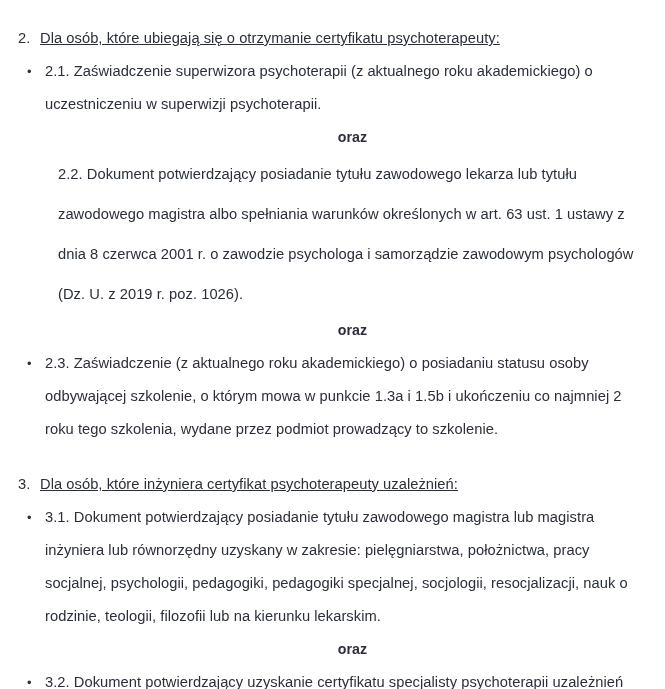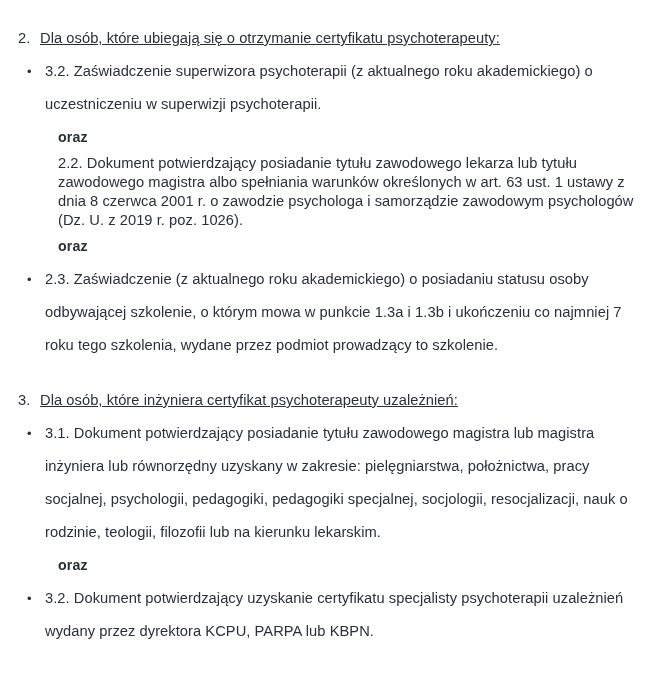--- a/index.html
+++ b/index.html
@@ -64,50 +64,51 @@
   }
   .bullet-item .body {
     flex: 1 1 auto;
     max-width: 608px;
   }
   
   .plain-item {
     margin-left: 40px;
     max-width: 608px;
     font-size: 14.7px;
-    line-height: 19px;
+    line-height: 40px;
     letter-spacing: 0.05px;
   }
   .conjunction {
     margin-left: 40px;
     font-size: 14.2px;
     line-height: 33px;
     font-weight: 700;
     letter-spacing: 0.1px;
+    text-align: center;
   }
 </style>
 </head>
 <body style="background: rgb(255, 255, 255); color: rgb(42, 47, 58);">
 
 <div class="doc" id="doc-root">
     <div class="section">
       <div class="numbered">
         <span class="marker">2.</span>
         <span class="heading-text">Dla osób, które ubiegają się o otrzymanie certyfikatu psychoterapeuty:</span>
       </div>
       <div class="bullet-item">
         <span class="bullet">•</span>
-        <span class="body">3.2. Zaświadczenie superwizora psychoterapii (z aktualnego roku akademickiego) o uczestniczeniu w superwizji psychoterapii.</span>
+        <span class="body">2.1. Zaświadczenie superwizora psychoterapii (z aktualnego roku akademickiego) o uczestniczeniu w superwizji psychoterapii.</span>
       </div>
       <div class="conjunction">oraz</div>
       <div class="plain-item">2.2. Dokument potwierdzający posiadanie tytułu zawodowego lekarza lub tytułu zawodowego magistra albo spełniania warunków określonych w art. 63 ust. 1 ustawy z dnia 8 czerwca 2001 r. o zawodzie psychologa i samorządzie zawodowym psychologów (Dz. U. z 2019 r. poz. 1026).</div>
       <div class="conjunction">oraz</div>
       <div class="bullet-item">
         <span class="bullet">•</span>
-        <span class="body">2.3. Zaświadczenie (z aktualnego roku akademickiego) o posiadaniu statusu osoby odbywającej szkolenie, o którym mowa w punkcie 1.3a i 1.3b i ukończeniu co najmniej 7 roku tego szkolenia, wydane przez podmiot prowadzący to szkolenie.</span>
+        <span class="body">2.3. Zaświadczenie (z aktualnego roku akademickiego) o posiadaniu statusu osoby odbywającej szkolenie, o którym mowa w punkcie 1.3a i 1.5b i ukończeniu co najmniej 2 roku tego szkolenia, wydane przez podmiot prowadzący to szkolenie.</span>
       </div>
     </div>
     <div class="section">
       <div class="numbered">
         <span class="marker">3.</span>
         <span class="heading-text">Dla osób, które inżyniera certyfikat psychoterapeuty uzależnień:</span>
       </div>
       <div class="bullet-item">
         <span class="bullet">•</span>
         <span class="body">3.1. Dokument potwierdzający posiadanie tytułu zawodowego magistra lub magistra inżyniera lub równorzędny uzyskany w zakresie: pielęgniarstwa, położnictwa, pracy socjalnej, psychologii, pedagogiki, pedagogiki specjalnej, socjologii, resocjalizacji, nauk o rodzinie, teologii, filozofii lub na kierunku lekarskim.</span>

